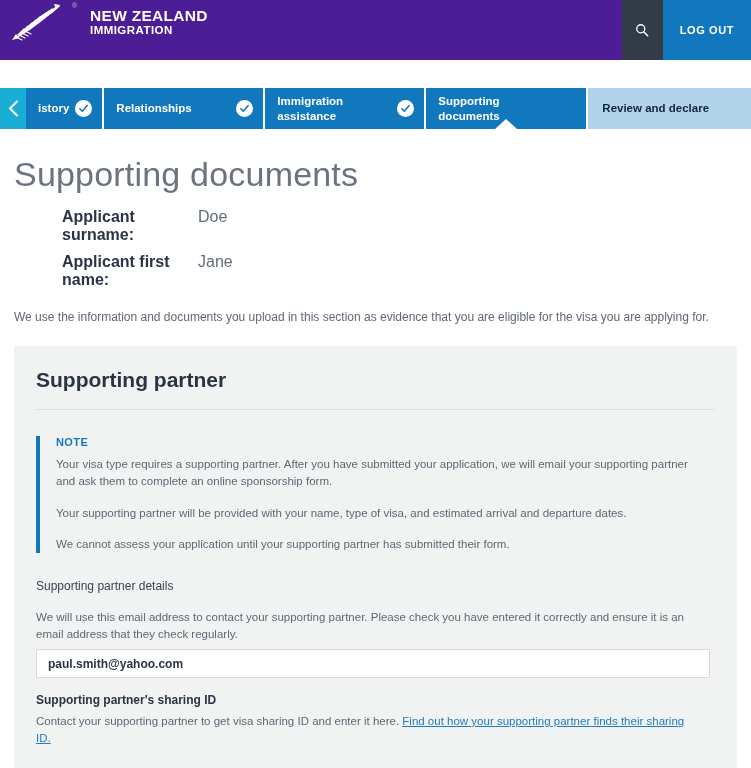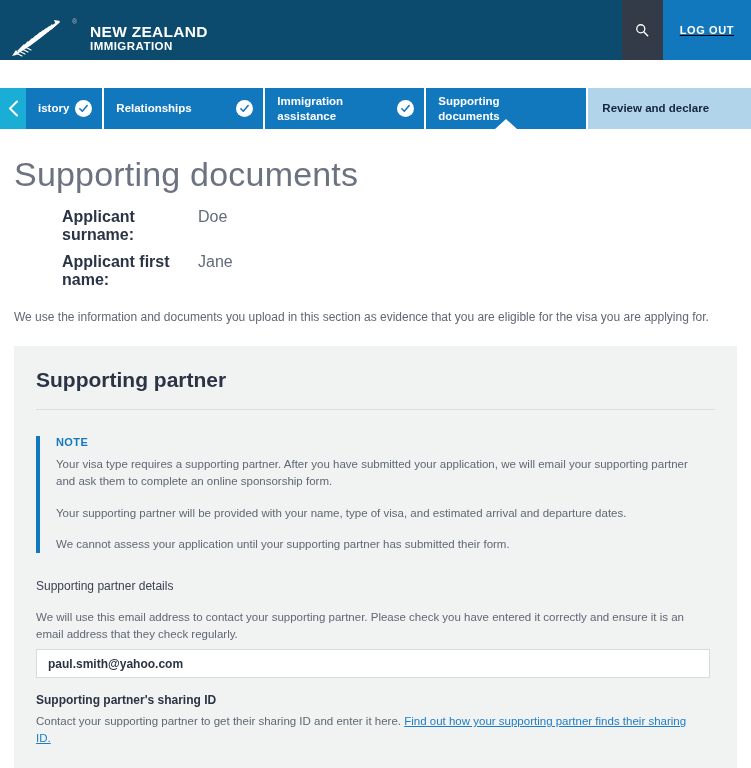--- a/index.html
+++ b/index.html
@@ -8,23 +8,23 @@
     width: 751px; height: 768px;
     background: #ffffff;
     font-family: "Liberation Sans", sans-serif;
     overflow: hidden;
   }
 
   
   .site-header {
     position: relative;
     height: 60px;
-    background: #0c4a6e;
-    display: flex;
-    align-items: flex-end;
+    background: #4c1d95;
+    display: flex;
+    align-items: flex-start;
   }
   .brand {
     display: flex;
     align-items: center;
     padding-left: 10px;
     gap: 8px;
   }
   .fern-wrap { width: 72px; height: 44px; position: relative; }
   .fern-reg {
     position: absolute; top: 2px; left: 62px;
@@ -32,21 +32,21 @@
   }
   .brand-text { color: #ffffff; line-height: 1.05; }
   .brand-line1 {
     font-size: 15.5px; font-weight: 700; letter-spacing: .3px;
   }
   .brand-line2 {
     font-size: 11.5px; font-weight: 700; letter-spacing: .45px;
   }
   .header-right {
     position: absolute; right: 0; top: 0; height: 60px;
-    display: flex; align-items: stretch; text-decoration: underline;
+    display: flex; align-items: stretch;
   }
   .search-btn {
     width: 41px; background: #333a48;
     display: flex; align-items: center; justify-content: center;
     cursor: pointer; border: none;
   }
   .logout-btn {
     background: #1278be; color: #ffffff;
     font-size: 11px; font-weight: 700; letter-spacing: .6px;
     padding: 0 17px;
@@ -349,18 +349,18 @@
 
 
     <div class="field">
       <div class="field-help">We will use this email address to contact your supporting partner. Please check you have entered it correctly and ensure it is an email address that they check regularly.</div>
       <input class="text-input" type="text" value="paul.smith@yahoo.com" style="">
     </div>
 
     <div class="field">
       <div class="field-label">Supporting partner's sharing ID</div>
       <div class="field-help">
-        <span>Contact your supporting partner to get their sharing ID and enter it here. </span><a href="#">Find out how your supporting partner finds their sharing ID.</a>
+        <span>Contact your supporting partner to get visa sharing ID and enter it here. </span><a href="#">Find out how your supporting partner finds their sharing ID.</a>
       </div>
 
     </div>
   </div>
 </div>
 
 </body></html>

